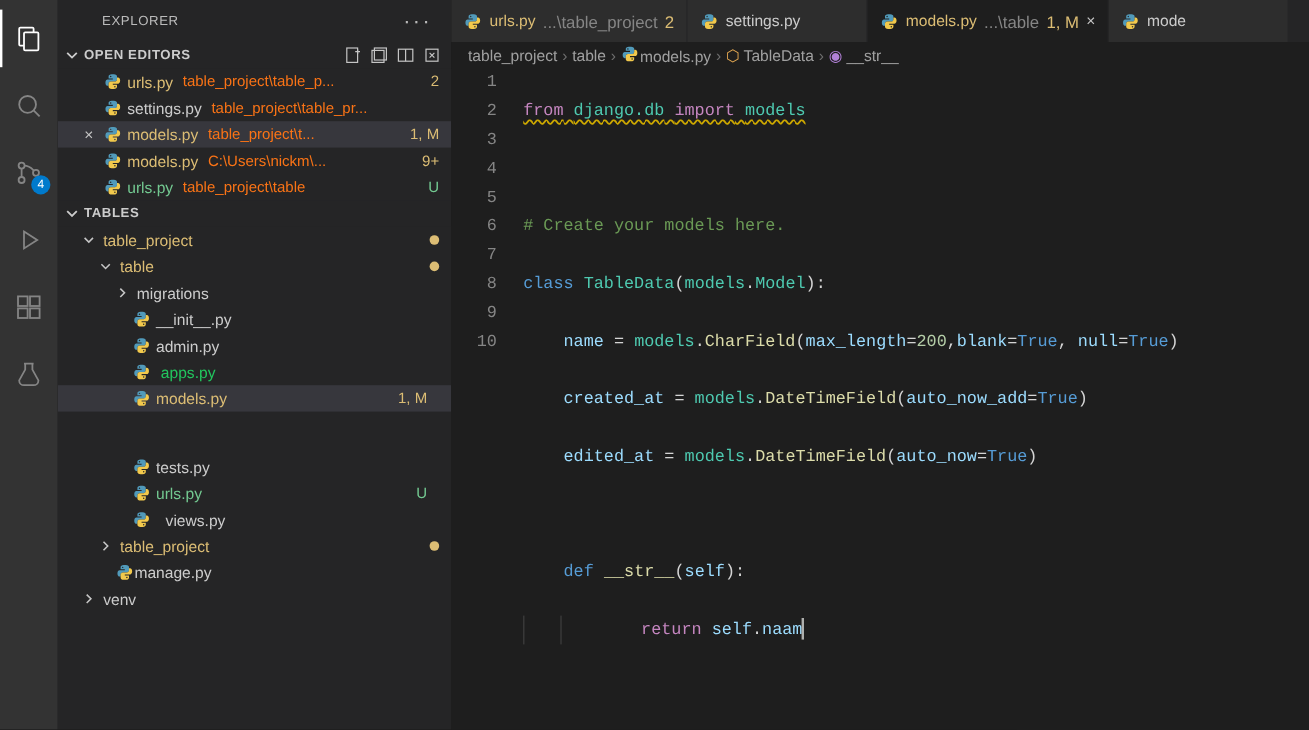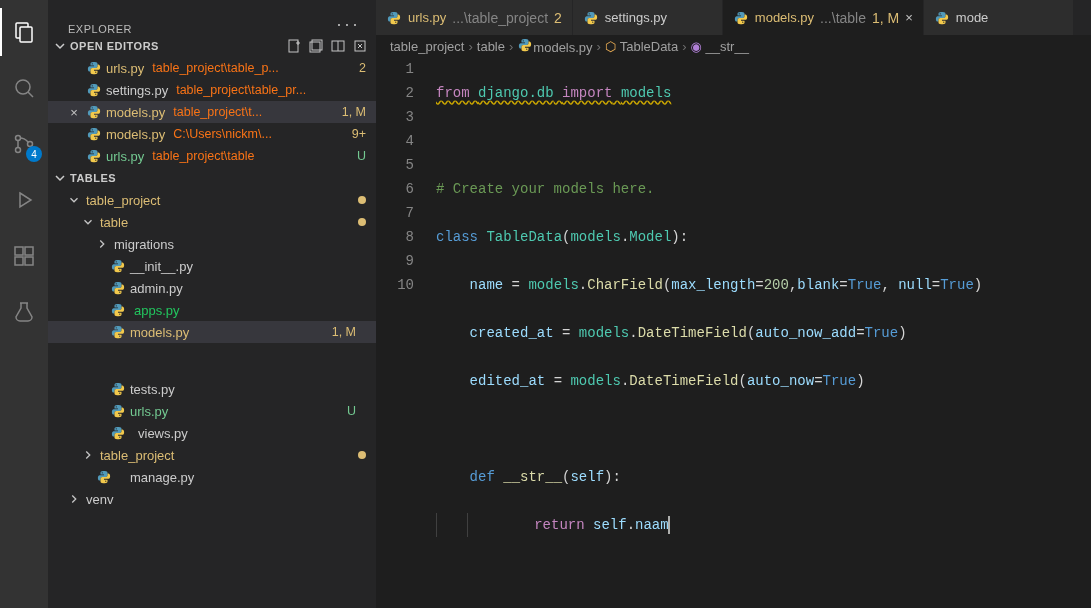--- a/index.html
+++ b/index.html
@@ -63,26 +63,27 @@
   .sidebar {
     width: 328px;
     background: #252526;
     display: flex;
     flex-direction: column;
     overflow: hidden;
   }
   .sidebar-header {
     height: 35px;
     display: flex;
-    align-items: flex-end;
+    align-items: center;
     justify-content: space-between;
     padding: 0 16px 0 20px;
     font-size: 11px;
     letter-spacing: 0.5px;
     color: #bbbbbb;
+    margin-left: 17px;
   }
   .dots { font-size: 18px; color: #bbbbbb; cursor: pointer; letter-spacing: 2px;}
   .section-header {
     height: 22px;
     display: flex;
     align-items: center;
     padding: 0 8px 0 4px;
     font-size: 11px;
     font-weight: 700;
     letter-spacing: 0.5px;
@@ -464,21 +465,21 @@
         <span class="dot-brown"></span>
       </div>
       <div class="trow" style="padding-left: 32px;">
         <span class="chev-icon"></span>
         <span class="file-icon py-icon-blue">
           <svg viewBox="0 0 16 16" width="14" height="14">
             <path fill="#519aba" d="M7 1c-2 0-3 1-3 2v2h4v1H3c-1 0-2 1-2 3s1 3 2 3h1v-2c0-1 1-2 2-2h4c1 0 2-1 2-2V3c0-1-1-2-3-2H7zm-1 1.5a.7.7 0 110 1.4.7.7 0 010-1.4z"></path>
             <path fill="#f2c94c" d="M9 15c2 0 3-1 3-2v-2H8v-1h5c1 0 2-1 2-3s-1-3-2-3h-1v2c0 1-1 2-2 2H6c-1 0-2 1-2 2v3c0 1 1 2 3 2h2zm1-1.5a.7.7 0 110-1.4.7.7 0 010 1.4z"></path>
           </svg>
         </span>
-        <span style="color:#cccccc;margin-left:18px">manage.py</span>
+        <span style="color:#cccccc;margin-left:0">manage.py</span>
       </div>
       <div class="trow" style="padding-left: 18px;">
         <span class="chev-icon">
           <svg width="14" height="14" viewBox="0 0 16 16">
             <path d="M6 4l4 4-4 4" stroke="currentColor" fill="none" stroke-width="1.5"></path>
           </svg>
         </span>
         <span style="color:#cccccc;margin-left:4px">venv</span>
       </div>
     </div>

